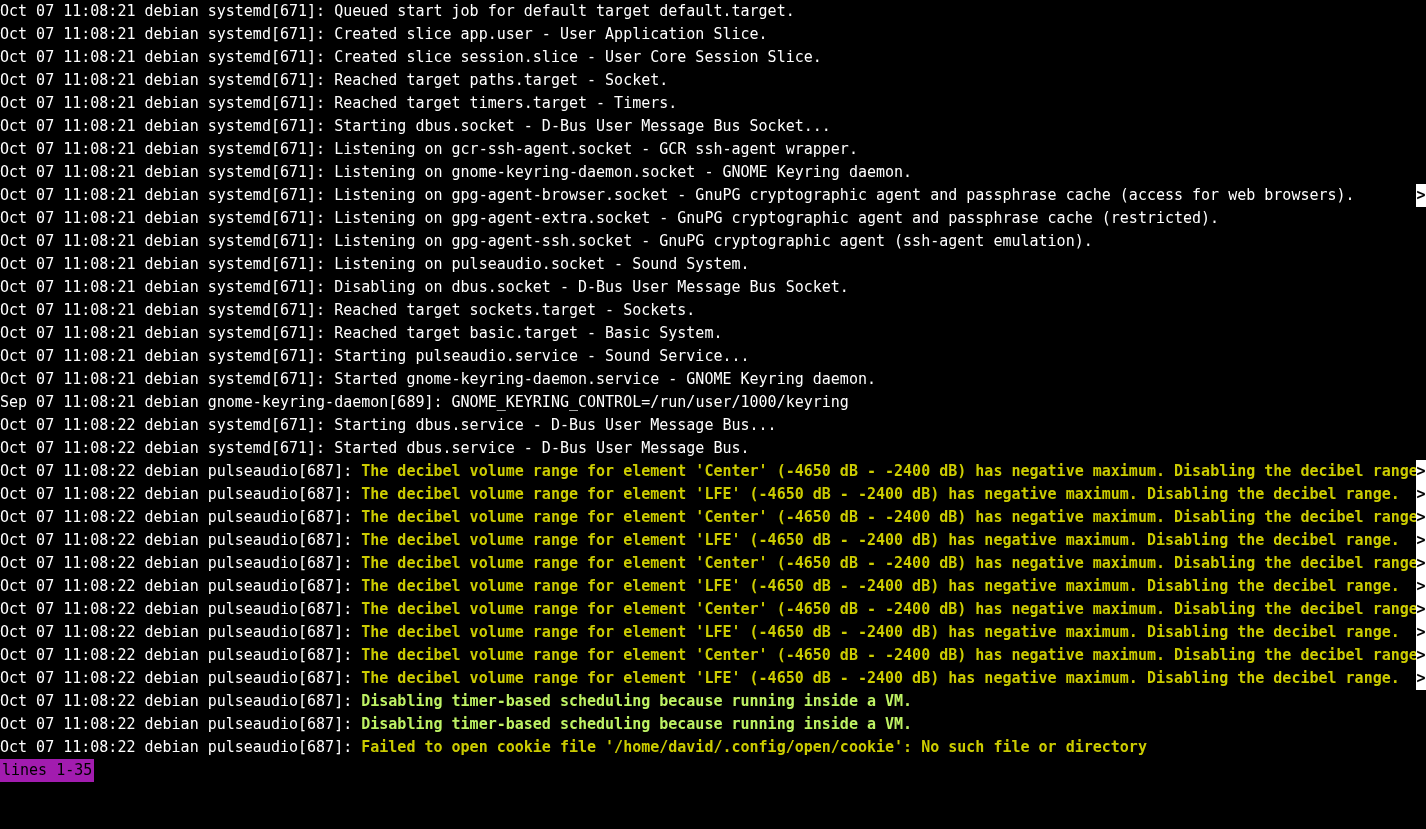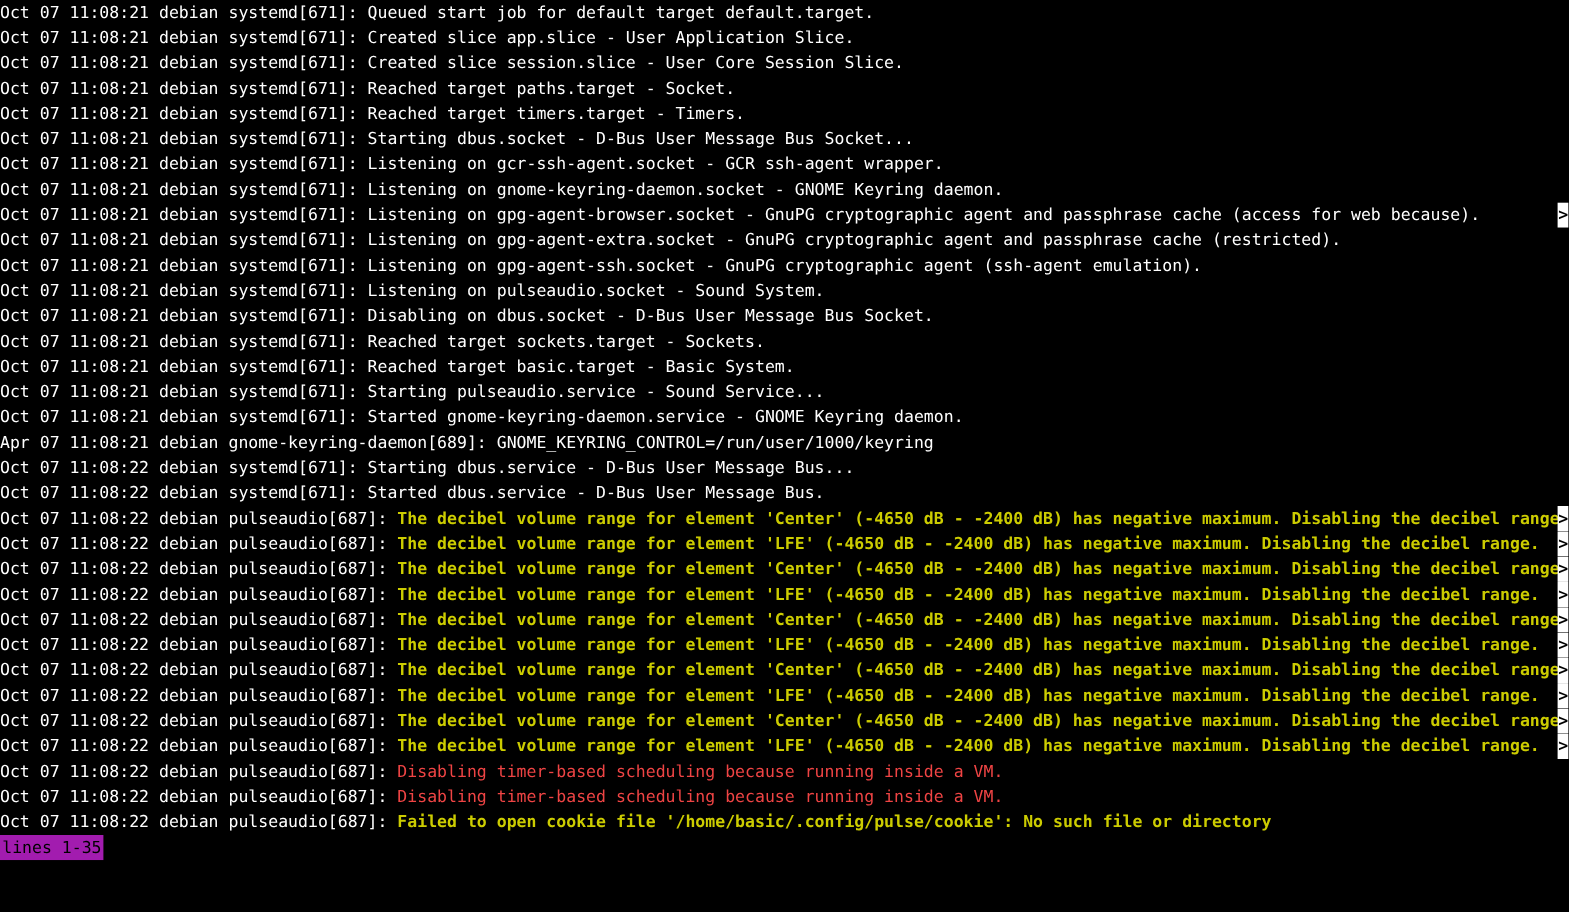--- a/index.html
+++ b/index.html
@@ -32,59 +32,59 @@
     width: 10px;
     height: 23px;
     line-height: 23px;
     background: #fff;
     color: #000;
     text-align: center;
     font-weight: bold;
   }
   .plain { color: #fff; }
   .warn  { color: #cccc00; font-weight: bold; }   
-  .bold  { color: #ef4444; font-weight: normal; }
+  .bold  { color: #bef264; font-weight: bold; }
   .status {
     display: inline-block;
     background: #a21caf;
     color: #000;
     padding: 0 2px;
   }
 </style>
 </head>
 <body>
 
 <div class="terminal" id="terminal">
     <div class="line"><span class="plain">Oct 07 11:08:21 debian systemd[671]: </span><span class="plain">Queued start job for default target default.target.</span></div>
-    <div class="line"><span class="plain">Oct 07 11:08:21 debian systemd[671]: </span><span class="plain">Created slice app.slice - User Application Slice.</span></div>
+    <div class="line"><span class="plain">Oct 07 11:08:21 debian systemd[671]: </span><span class="plain">Created slice app.user - User Application Slice.</span></div>
     <div class="line"><span class="plain">Oct 07 11:08:21 debian systemd[671]: </span><span class="plain">Created slice session.slice - User Core Session Slice.</span></div>
     <div class="line"><span class="plain">Oct 07 11:08:21 debian systemd[671]: </span><span class="plain">Reached target paths.target - Socket.</span></div>
     <div class="line"><span class="plain">Oct 07 11:08:21 debian systemd[671]: </span><span class="plain">Reached target timers.target - Timers.</span></div>
     <div class="line"><span class="plain">Oct 07 11:08:21 debian systemd[671]: </span><span class="plain">Starting dbus.socket - D-Bus User Message Bus Socket...</span></div>
     <div class="line"><span class="plain">Oct 07 11:08:21 debian systemd[671]: </span><span class="plain">Listening on gcr-ssh-agent.socket - GCR ssh-agent wrapper.</span></div>
     <div class="line"><span class="plain">Oct 07 11:08:21 debian systemd[671]: </span><span class="plain">Listening on gnome-keyring-daemon.socket - GNOME Keyring daemon.</span></div>
-    <div class="line"><span class="plain">Oct 07 11:08:21 debian systemd[671]: </span><span class="plain">Listening on gpg-agent-browser.socket - GnuPG cryptographic agent and passphrase cache (access for web because).</span><span class="overflow-arrow">&gt;</span></div>
+    <div class="line"><span class="plain">Oct 07 11:08:21 debian systemd[671]: </span><span class="plain">Listening on gpg-agent-browser.socket - GnuPG cryptographic agent and passphrase cache (access for web browsers).</span><span class="overflow-arrow">&gt;</span></div>
     <div class="line"><span class="plain">Oct 07 11:08:21 debian systemd[671]: </span><span class="plain">Listening on gpg-agent-extra.socket - GnuPG cryptographic agent and passphrase cache (restricted).</span></div>
     <div class="line"><span class="plain">Oct 07 11:08:21 debian systemd[671]: </span><span class="plain">Listening on gpg-agent-ssh.socket - GnuPG cryptographic agent (ssh-agent emulation).</span></div>
     <div class="line"><span class="plain">Oct 07 11:08:21 debian systemd[671]: </span><span class="plain">Listening on pulseaudio.socket - Sound System.</span></div>
     <div class="line"><span class="plain">Oct 07 11:08:21 debian systemd[671]: </span><span class="plain">Disabling on dbus.socket - D-Bus User Message Bus Socket.</span></div>
     <div class="line"><span class="plain">Oct 07 11:08:21 debian systemd[671]: </span><span class="plain">Reached target sockets.target - Sockets.</span></div>
     <div class="line"><span class="plain">Oct 07 11:08:21 debian systemd[671]: </span><span class="plain">Reached target basic.target - Basic System.</span></div>
     <div class="line"><span class="plain">Oct 07 11:08:21 debian systemd[671]: </span><span class="plain">Starting pulseaudio.service - Sound Service...</span></div>
     <div class="line"><span class="plain">Oct 07 11:08:21 debian systemd[671]: </span><span class="plain">Started gnome-keyring-daemon.service - GNOME Keyring daemon.</span></div>
-    <div class="line"><span class="plain">Apr 07 11:08:21 debian gnome-keyring-daemon[689]: </span><span class="plain">GNOME_KEYRING_CONTROL=/run/user/1000/keyring</span></div>
+    <div class="line"><span class="plain">Sep 07 11:08:21 debian gnome-keyring-daemon[689]: </span><span class="plain">GNOME_KEYRING_CONTROL=/run/user/1000/keyring</span></div>
     <div class="line"><span class="plain">Oct 07 11:08:22 debian systemd[671]: </span><span class="plain">Starting dbus.service - D-Bus User Message Bus...</span></div>
     <div class="line"><span class="plain">Oct 07 11:08:22 debian systemd[671]: </span><span class="plain">Started dbus.service - D-Bus User Message Bus.</span></div>
     <div class="line"><span class="plain">Oct 07 11:08:22 debian pulseaudio[687]: </span><span class="warn">The decibel volume range for element 'Center' (-4650 dB - -2400 dB) has negative maximum. Disabling the decibel range.</span><span class="overflow-arrow">&gt;</span></div>
     <div class="line"><span class="plain">Oct 07 11:08:22 debian pulseaudio[687]: </span><span class="warn">The decibel volume range for element 'LFE' (-4650 dB - -2400 dB) has negative maximum. Disabling the decibel range.</span><span class="overflow-arrow">&gt;</span></div>
     <div class="line"><span class="plain">Oct 07 11:08:22 debian pulseaudio[687]: </span><span class="warn">The decibel volume range for element 'Center' (-4650 dB - -2400 dB) has negative maximum. Disabling the decibel range.</span><span class="overflow-arrow">&gt;</span></div>
     <div class="line"><span class="plain">Oct 07 11:08:22 debian pulseaudio[687]: </span><span class="warn">The decibel volume range for element 'LFE' (-4650 dB - -2400 dB) has negative maximum. Disabling the decibel range.</span><span class="overflow-arrow">&gt;</span></div>
     <div class="line"><span class="plain">Oct 07 11:08:22 debian pulseaudio[687]: </span><span class="warn">The decibel volume range for element 'Center' (-4650 dB - -2400 dB) has negative maximum. Disabling the decibel range.</span><span class="overflow-arrow">&gt;</span></div>
     <div class="line"><span class="plain">Oct 07 11:08:22 debian pulseaudio[687]: </span><span class="warn">The decibel volume range for element 'LFE' (-4650 dB - -2400 dB) has negative maximum. Disabling the decibel range.</span><span class="overflow-arrow">&gt;</span></div>
     <div class="line"><span class="plain">Oct 07 11:08:22 debian pulseaudio[687]: </span><span class="warn">The decibel volume range for element 'Center' (-4650 dB - -2400 dB) has negative maximum. Disabling the decibel range.</span><span class="overflow-arrow">&gt;</span></div>
     <div class="line"><span class="plain">Oct 07 11:08:22 debian pulseaudio[687]: </span><span class="warn">The decibel volume range for element 'LFE' (-4650 dB - -2400 dB) has negative maximum. Disabling the decibel range.</span><span class="overflow-arrow">&gt;</span></div>
     <div class="line"><span class="plain">Oct 07 11:08:22 debian pulseaudio[687]: </span><span class="warn">The decibel volume range for element 'Center' (-4650 dB - -2400 dB) has negative maximum. Disabling the decibel range.</span><span class="overflow-arrow">&gt;</span></div>
     <div class="line"><span class="plain">Oct 07 11:08:22 debian pulseaudio[687]: </span><span class="warn">The decibel volume range for element 'LFE' (-4650 dB - -2400 dB) has negative maximum. Disabling the decibel range.</span><span class="overflow-arrow">&gt;</span></div>
     <div class="line"><span class="plain">Oct 07 11:08:22 debian pulseaudio[687]: </span><span class="bold">Disabling timer-based scheduling because running inside a VM.</span></div>
     <div class="line"><span class="plain">Oct 07 11:08:22 debian pulseaudio[687]: </span><span class="bold">Disabling timer-based scheduling because running inside a VM.</span></div>
-    <div class="line"><span class="plain">Oct 07 11:08:22 debian pulseaudio[687]: </span><span class="warn">Failed to open cookie file '/home/basic/.config/pulse/cookie': No such file or directory</span></div>
+    <div class="line"><span class="plain">Oct 07 11:08:22 debian pulseaudio[687]: </span><span class="warn">Failed to open cookie file '/home/david/.config/open/cookie': No such file or directory</span></div>
     <div class="line"><span class="status">lines 1-35</span></div>
   </div>
 
 </body></html>

